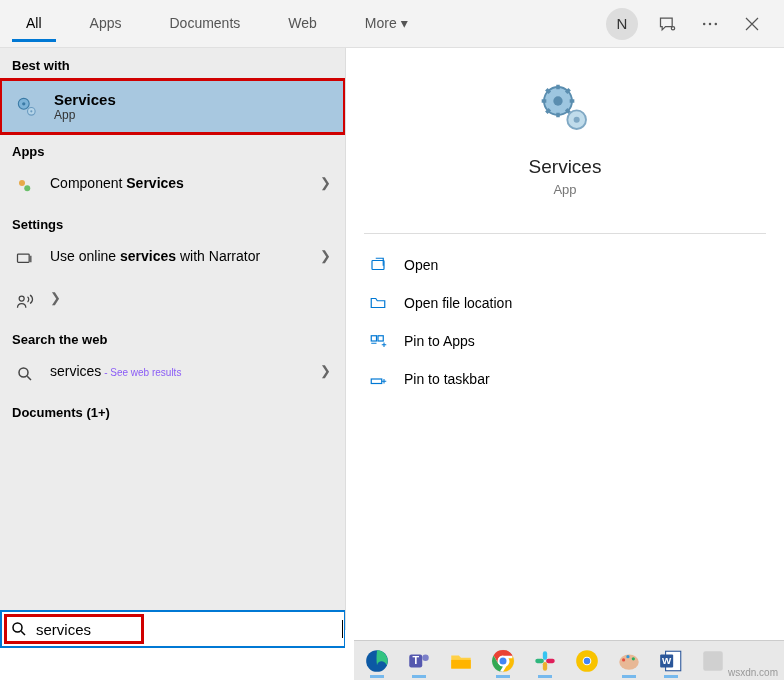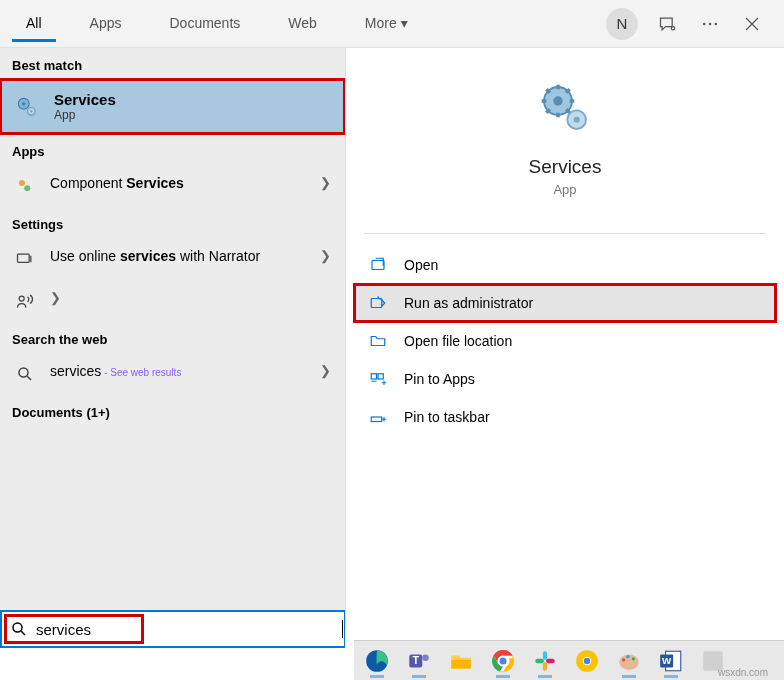--- a/index.html
+++ b/index.html
@@ -45,21 +45,21 @@
 .search-bar-wrap { position: absolute; left: 0; bottom: 32px; width: 345px; height: 38px; border: 2px solid #0078d4; background: #fff; display: flex; align-items: center; }
 .search-bar-wrap .hl { position: absolute; left: 2px; top: 2px; width: 140px; height: 30px; border: 3px solid #d00000; pointer-events: none; }
 .search-icon-s { width: 34px; display: flex; align-items: center; justify-content: center; color: #333; }
 .search-input { flex: 1; border: none; outline: none; font-size: 15px; height: 100%; }
 .caret { width: 1px; height: 18px; background: #000; margin-left: -2px; }
 
 .taskbar { position: absolute; left: 354px; bottom: 0; right: 0; height: 40px; background: #e8e8e8; display: flex; align-items: center; padding: 0 6px; gap: 8px; border-top: 1px solid #ccc; }
 .tb-icon { width: 34px; height: 34px; display: flex; align-items: center; justify-content: center; cursor: pointer; position: relative; }
 .tb-icon .badge { position: absolute; bottom: 0; left: 10px; width: 14px; height: 3px; background: #76b9ed; }
 
-.watermark { position: absolute; right: 16px; bottom: 2px; font-size: 10px; color: #999; }
+.watermark { position: absolute; right: 6px; bottom: 2px; font-size: 10px; color: #999; }
 
 svg { display: block; }
 </style>
 </head>
 <body>
 
 <div class="topbar">
   <div class="tabs">
     <div class="tab active">All</div>
     <div class="tab">Apps</div>
@@ -85,21 +85,21 @@
     <div class="icon-btn">
       <svg width="16" height="16" viewBox="0 0 16 16" stroke="currentColor" stroke-width="1.2">
           <path d="M2 2l12 12M14 2L2 14"></path>
         </svg>
     </div>
   </div>
 </div>
 
 <div class="container">
   <div class="left-pane">
-    <div class="section-label">Best match</div>
+    <div class="section-label">Best with</div>
     <div class="best-match-item">
       <div class="bm-icon">
         <svg width="26" height="26" viewBox="0 0 24 24">
             <circle cx="9" cy="9" r="5" fill="#7db3d8" stroke="#3a7aa5" stroke-width="1"></circle>
             <circle cx="9" cy="9" r="1.5" fill="#3a7aa5"></circle>
             <circle cx="16" cy="16" r="3.5" fill="#b5d4e8" stroke="#6a9bc0" stroke-width="1"></circle>
             <circle cx="16" cy="16" r="1" fill="#6a9bc0"></circle>
           </svg>
       </div>
       <div class="bm-text">
@@ -175,29 +175,20 @@
     <div class="action-list">
       <div class="action-item">
         <div class="ai-icon">
             <svg width="18" height="18" viewBox="0 0 24 24" fill="none" stroke="currentColor" stroke-width="1.6">
               <rect x="4" y="6" width="16" height="12" rx="1"></rect>
               <path d="M9 3h10v10"></path>
             </svg>
           </div>
         <span>Open</span>
       </div>
-      <div class="action-item highlight">
-        <div class="ai-icon">
-            <svg width="18" height="18" viewBox="0 0 24 24" fill="none" stroke="currentColor" stroke-width="1.6">
-              <rect x="3" y="6" width="14" height="12" rx="1"></rect>
-              <path d="M17 8l4 4-4 4M12 3c0 3 2 4 4 4"></path>
-            </svg>
-          </div>
-        <span>Run as administrator</span>
-      </div>
       <div class="action-item">
         <div class="ai-icon">
             <svg width="18" height="18" viewBox="0 0 24 24" fill="none" stroke="currentColor" stroke-width="1.6">
               <path d="M3 6h6l2 3h10v9H3z"></path>
             </svg>
           </div>
         <span>Open file location</span>
       </div>
       <div class="action-item">
         <div class="ai-icon">

